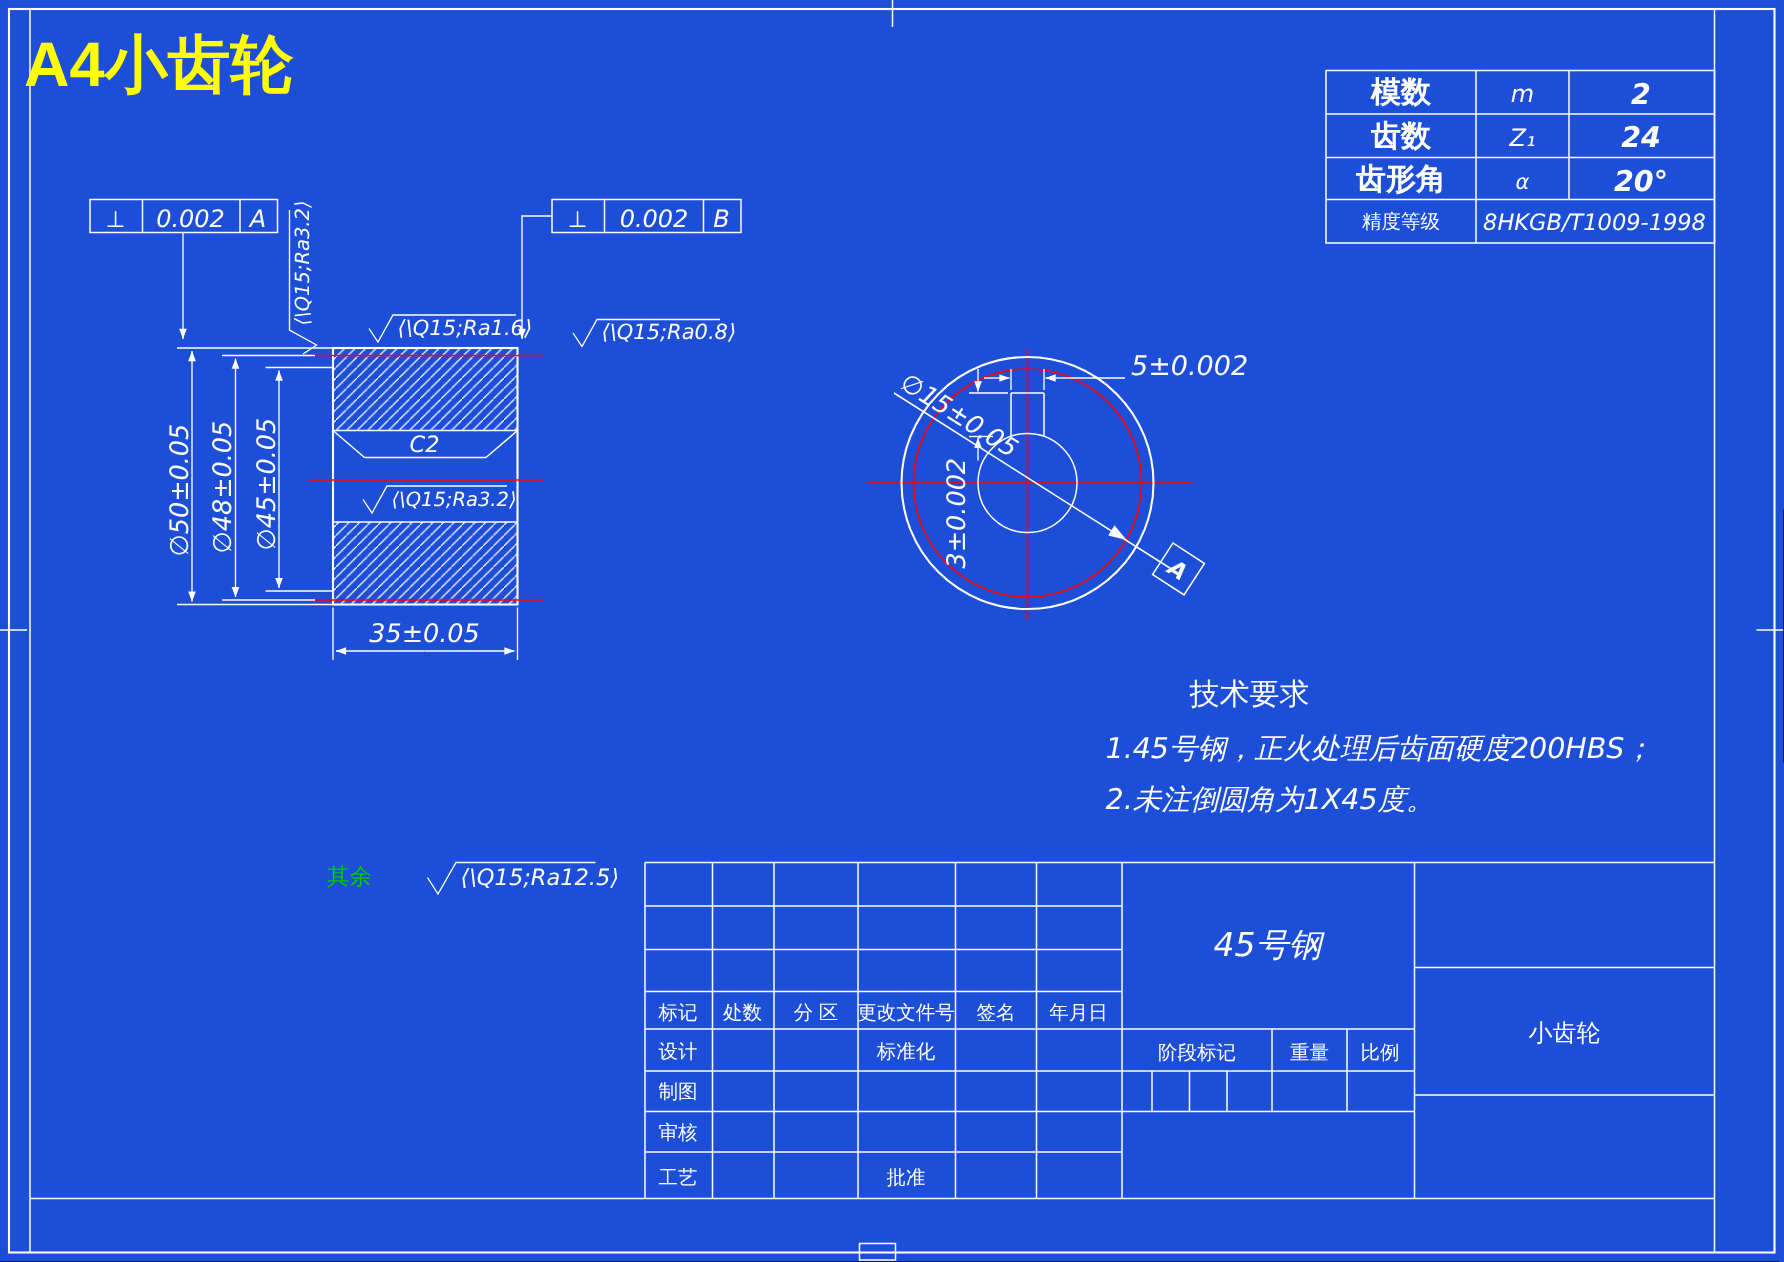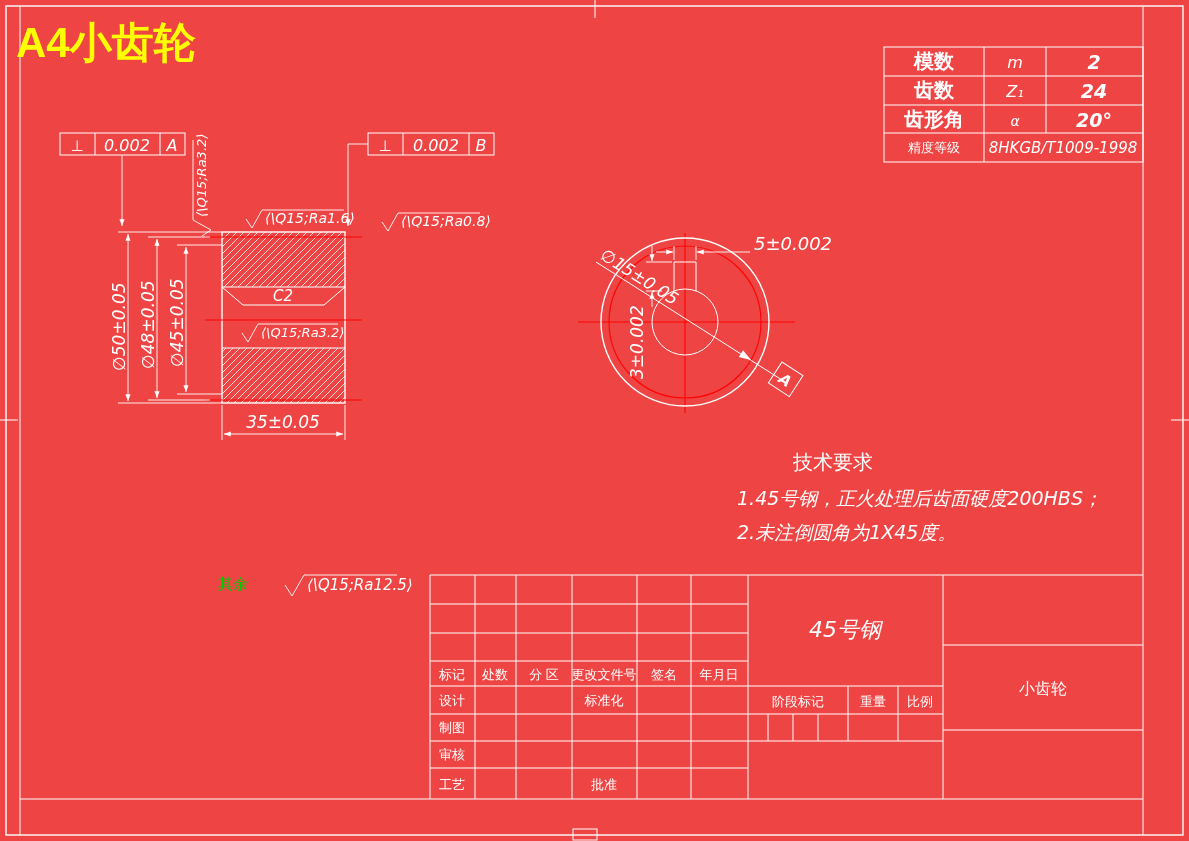--- a/index.html
+++ b/index.html
@@ -1,16 +1,16 @@
 <!DOCTYPE html>
 <html><head>
 <meta charset="utf-8">
 <style>
   html,body{margin:0;padding:0;background:#000;}
-  #stage{position:relative;width:1189px;height:841px;background:#ef4444;overflow:hidden;}
+  #stage{position:relative;width:1189px;height:841px;background:#1d4ed8;overflow:hidden;}
   svg{display:block;}
   text{fill:#fff;}
   .cjk{font-family:"Liberation Sans","DejaVu Sans",sans-serif;}
   .dim{font-family:"DejaVu Sans",sans-serif;font-style:italic;}
   .b{font-weight:bold;}
   .w{stroke:#fff;stroke-width:1;fill:none;}
   .w2{stroke:#fff;stroke-width:1.4;fill:none;}
   .thin{stroke:#fff;stroke-width:0.9;fill:none;}
   .red{stroke:#ff0000;stroke-width:1.1;fill:none;}
   .yellow{fill:#ffff00;}

